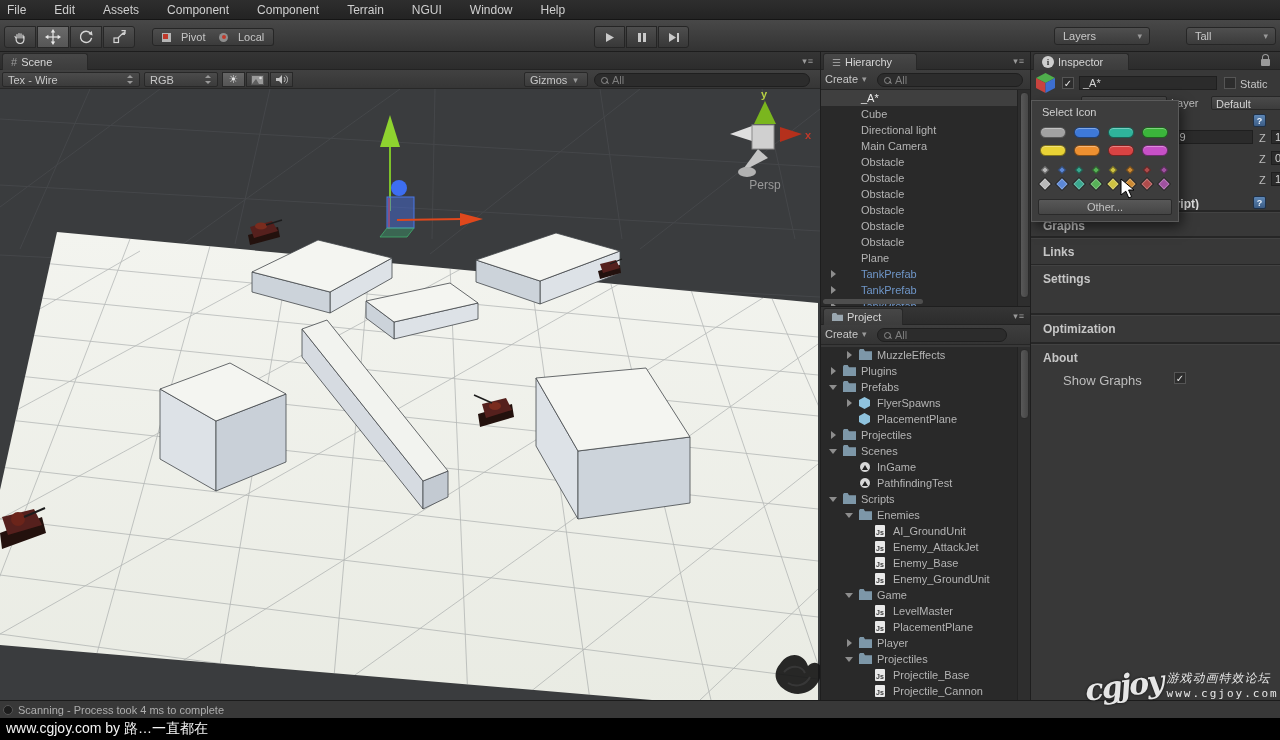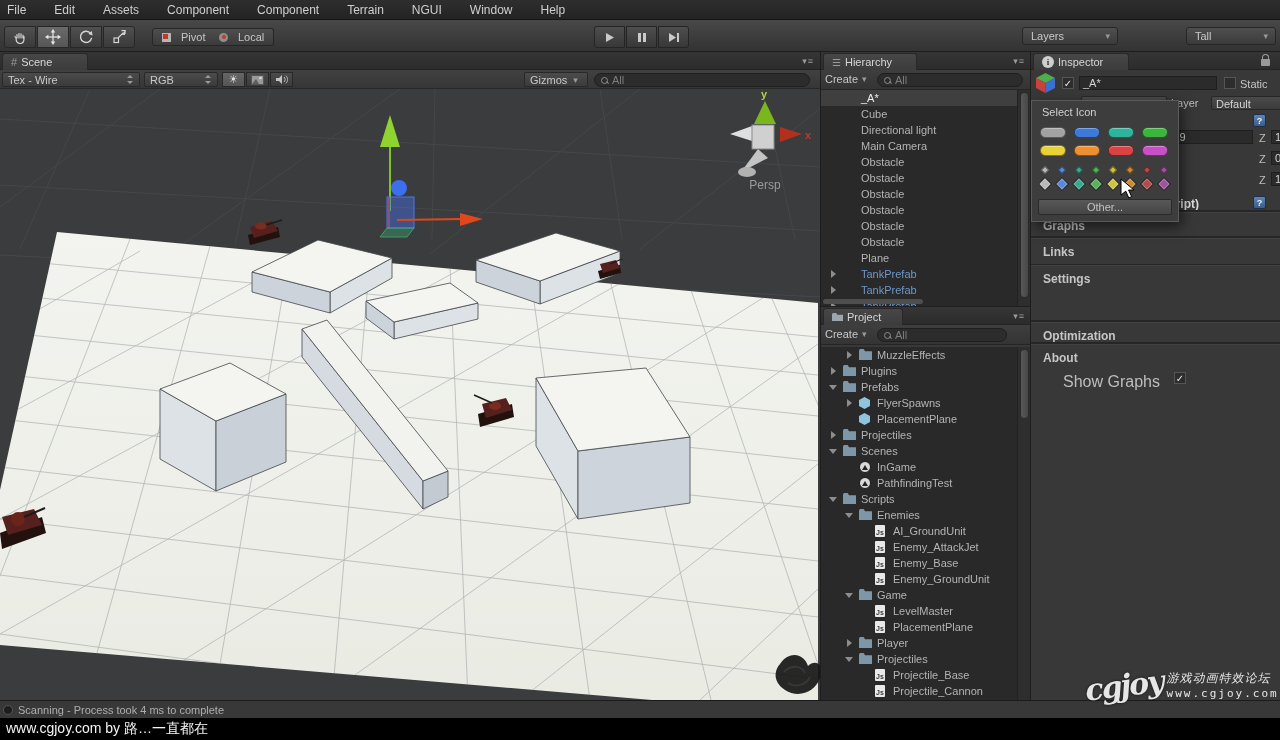--- a/index.html
+++ b/index.html
@@ -178,21 +178,21 @@
           <rect x="6" y="1" width="3" height="9" fill="#c9c9c9"></rect>
         </svg>
     </div>
     <div class="playbtn" style="left:658px;border-radius:0 3px 3px 0;">
       <svg width="12" height="11" viewBox="0 0 12 11">
           <polygon points="1,1 8,5.5 1,10" fill="#c9c9c9"></polygon>
           <rect x="9" y="1" width="2" height="9" fill="#c9c9c9"></rect>
         </svg>
     </div>
 
-    <div class="dropbtn" style="left:1022px;width:96px;">
+    <div class="dropbtn" style="left:1054px;width:96px;">
       <span>Layers</span>
       <span class="caret" style="position:absolute;right:7px;">▾</span>
     </div>
     <div class="dropbtn" style="left:1186px;width:90px;">
       <span>Tall</span>
       <span class="caret" style="position:absolute;right:7px;">▾</span>
     </div>
   </div>
 
   <div class="panel" style="left:0;top:52px;width:820px;height:648px;">
@@ -690,24 +690,24 @@
     <div class="ifield" style="left:240px;top:99px;width:50px;">0</div>
     <span class="abs" style="left:228px;top:122px;color:#bdbdbd;">Z</span>
     <div class="ifield" style="left:240px;top:120px;width:50px;">1</div>
 
     <span class="abs" style="left:126px;top:145px;color:#dcdcdc;font-weight:bold;font-size:12px;">(Script)</span>
     <div class="helpicon" style="left:222px;top:144px;">?</div>
 
     <div class="isec" style="top:160px;">Graphs</div>
     <div class="isec" style="top:213px;">Settings</div>
     <div class="isec" style="top:186px;">Links</div>
-    <div class="isec" style="top:270px;">Optimization</div>
+    <div class="isec" style="top:263px;">Optimization</div>
     <div class="isec" style="top:292px;">About</div>
 
-    <span class="abs" style="left:32px;top:321px;color:#bdbdbd;font-size:16px;">Show Graphs</span>
+    <span class="abs" style="left:32px;top:321px;color:#bdbdbd;font-size:13px;">Show Graphs</span>
     <span class="chk" style="left:143px;top:320px;">✓</span>
 
 
     <div id="icon-popup">
       <div class="abs" style="left:10px;top:5px;color:#d0d0d0;font-size:11px;">Select Icon</div>
       <div>
 
       <span class="pill" style="background: rgb(162, 162, 162); left: 8px; top: 26px;"></span>
           <span class="pill" style="background: rgb(62, 121, 216); left: 42px; top: 26px;"></span>
           <span class="pill" style="background: rgb(47, 179, 155); left: 76px; top: 26px;"></span>

